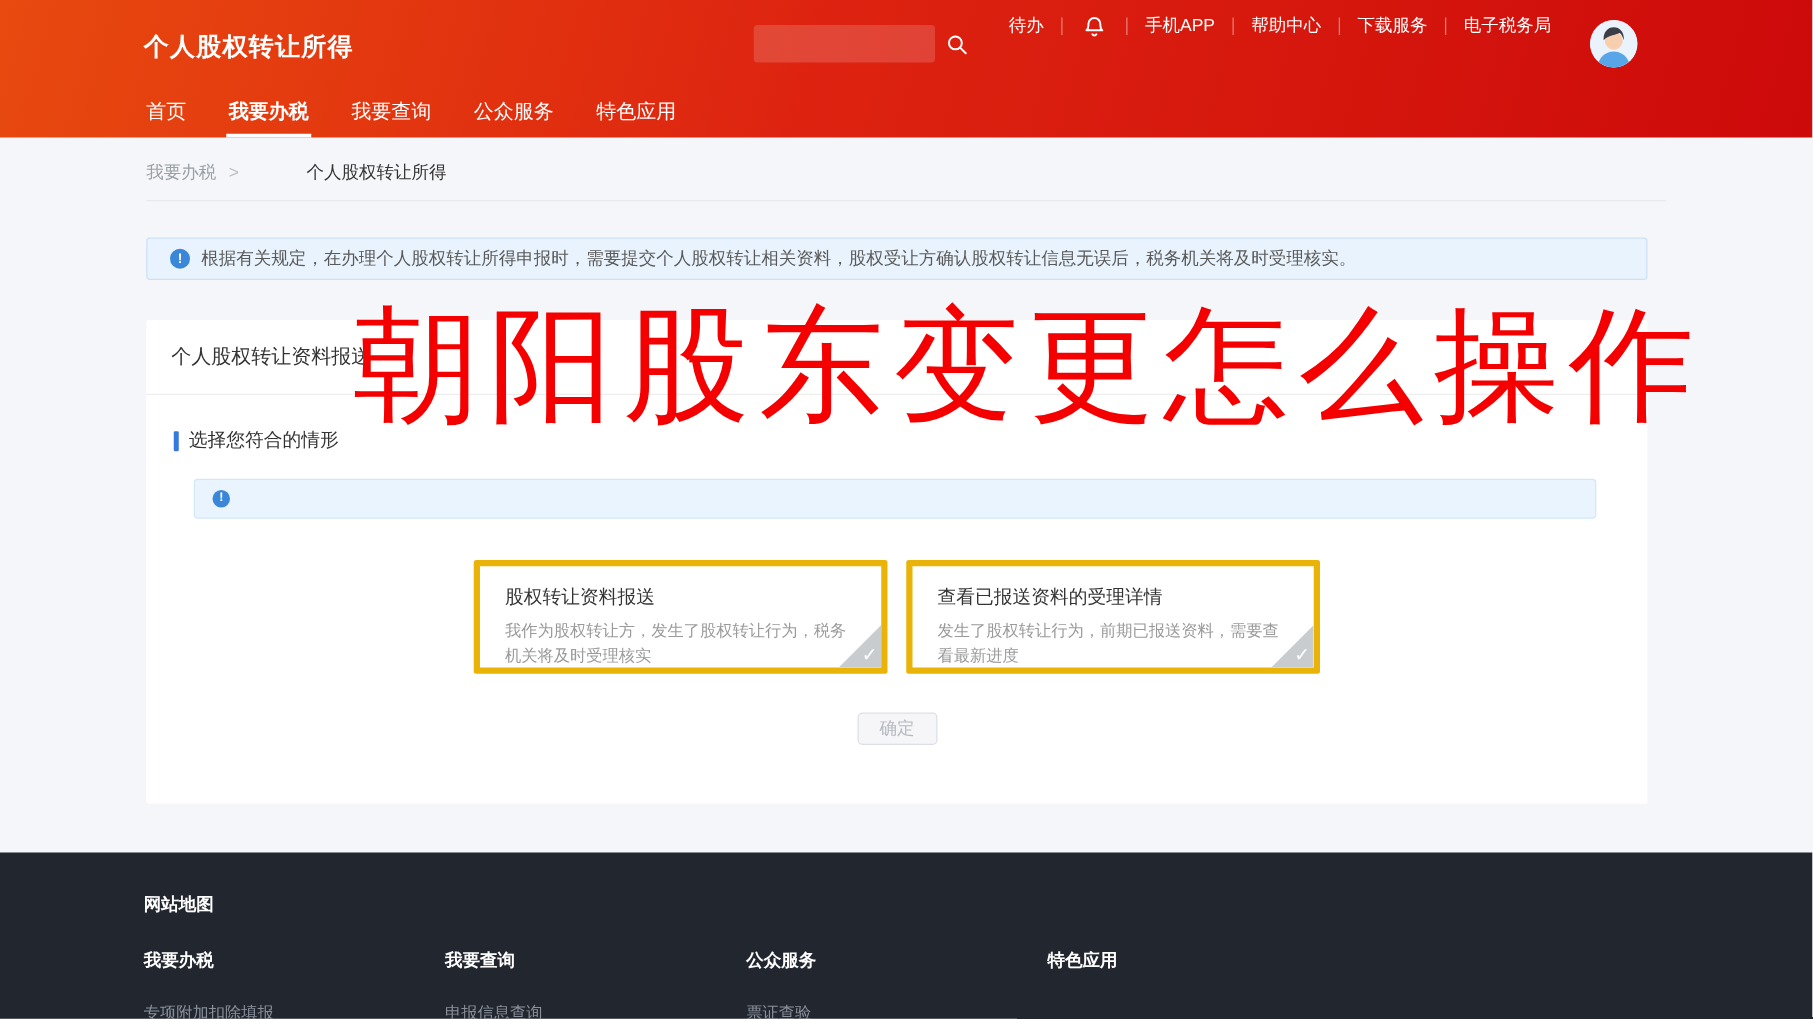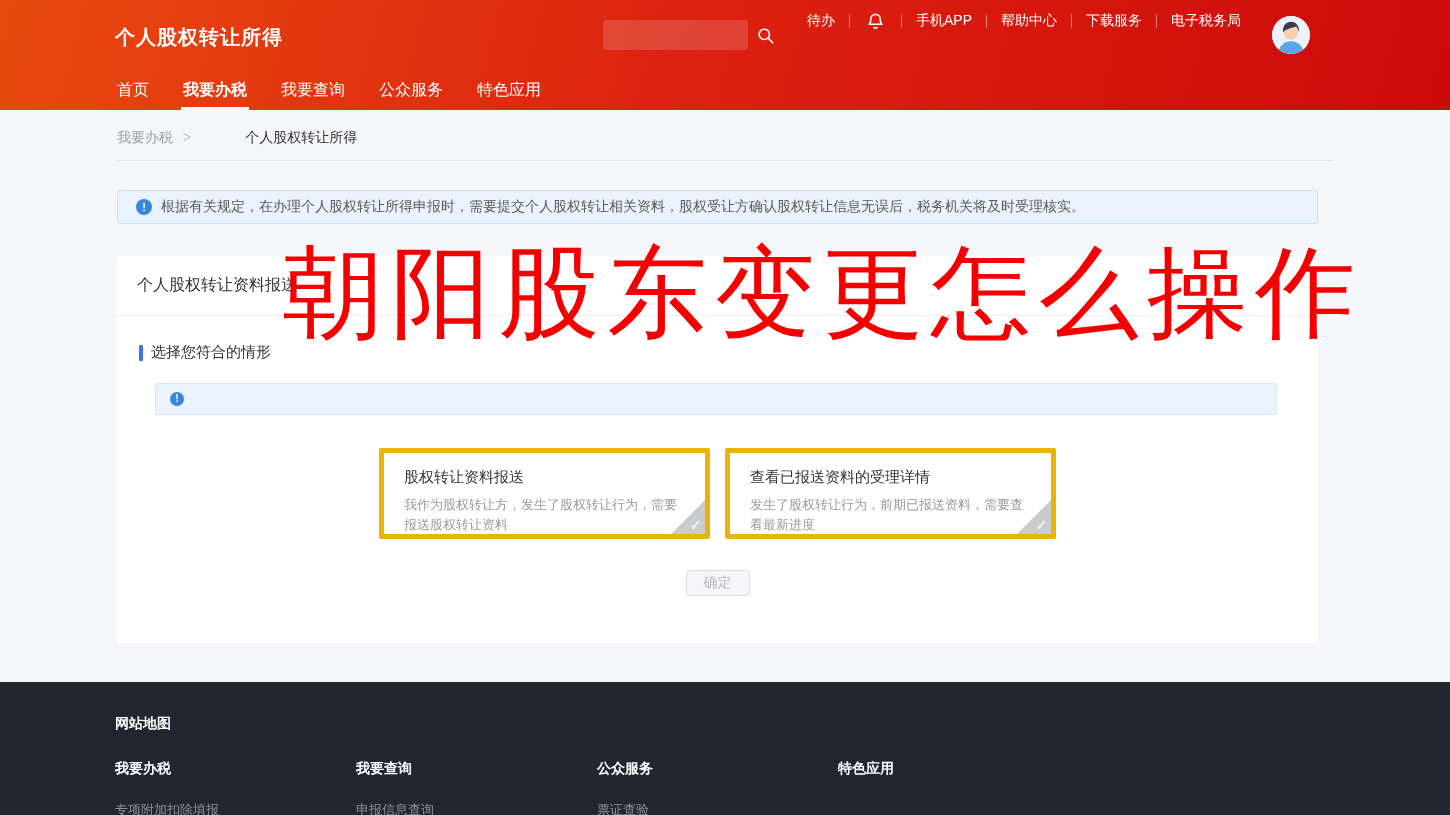--- a/index.html
+++ b/index.html
@@ -210,21 +210,21 @@
     <span>选择您符合的情形</span>
   </div>
 
   <div class="hint">
     <span class="info-icon small">!</span>
   </div>
 
   <div class="options">
     <div class="option-card">
       <div class="option-title">股权转让资料报送</div>
-      <div class="option-desc">我作为股权转让方，发生了股权转让行为，需要报送股权转让资料</div>
+      <div class="option-desc">我作为股权转让方，发生了股权转让行为，税务机关将及时受理核实</div>
       <span class="corner"></span>
       <span class="corner-check">✓</span>
     </div>
     <div class="option-card">
       <div class="option-title">查看已报送资料的受理详情</div>
       <div class="option-desc">发生了股权转让行为，前期已报送资料，需要查看最新进度</div>
       <span class="corner"></span>
       <span class="corner-check">✓</span>
     </div>
   </div>

